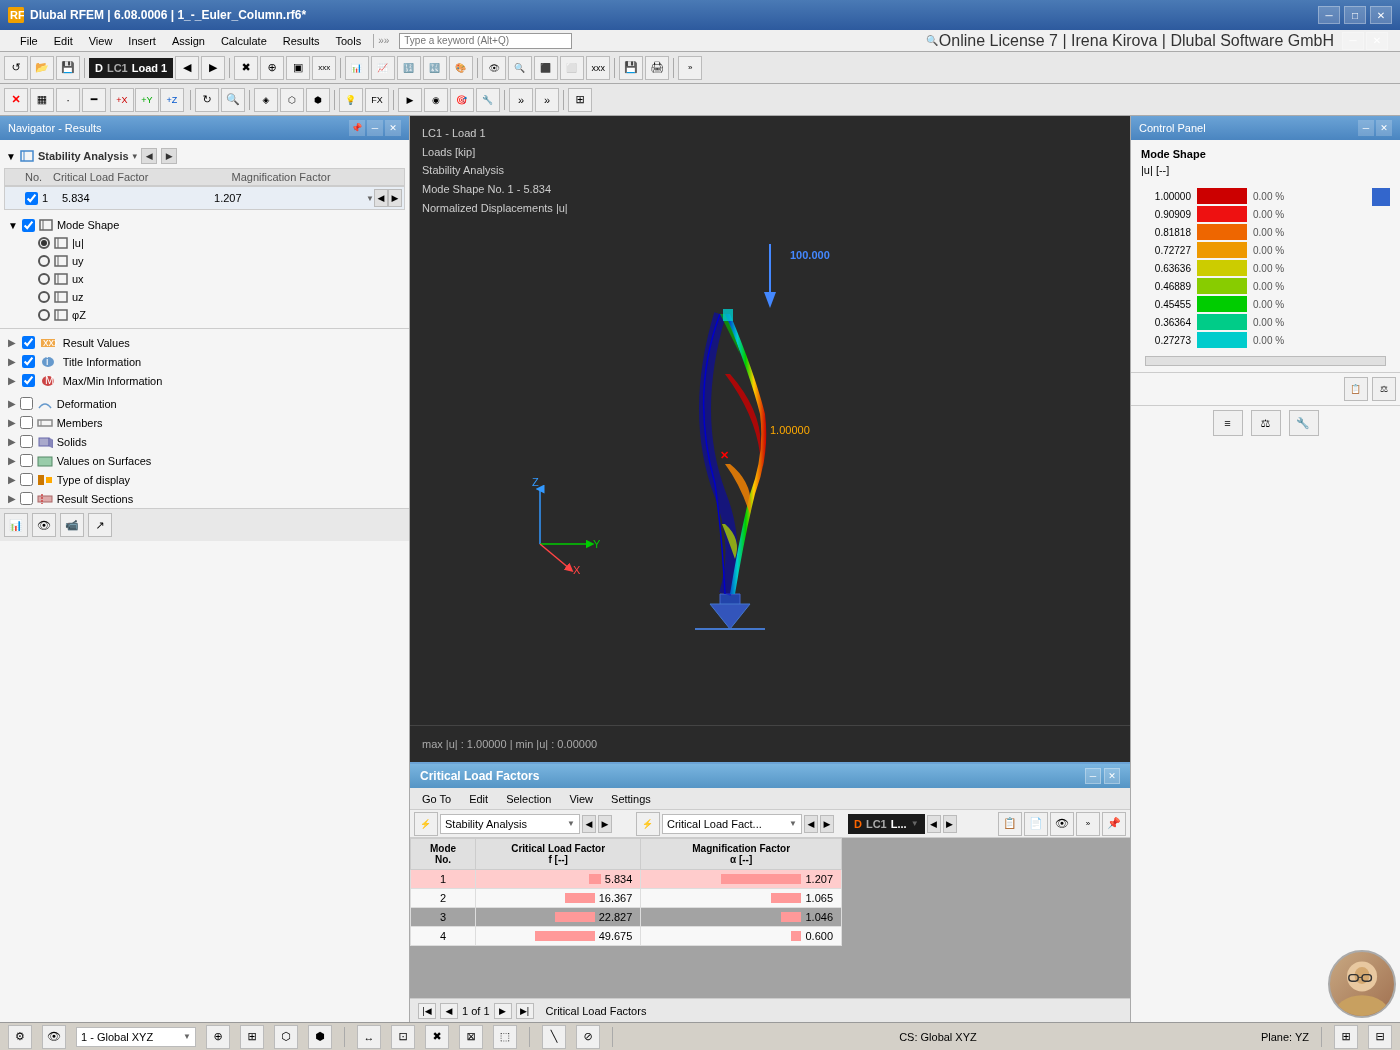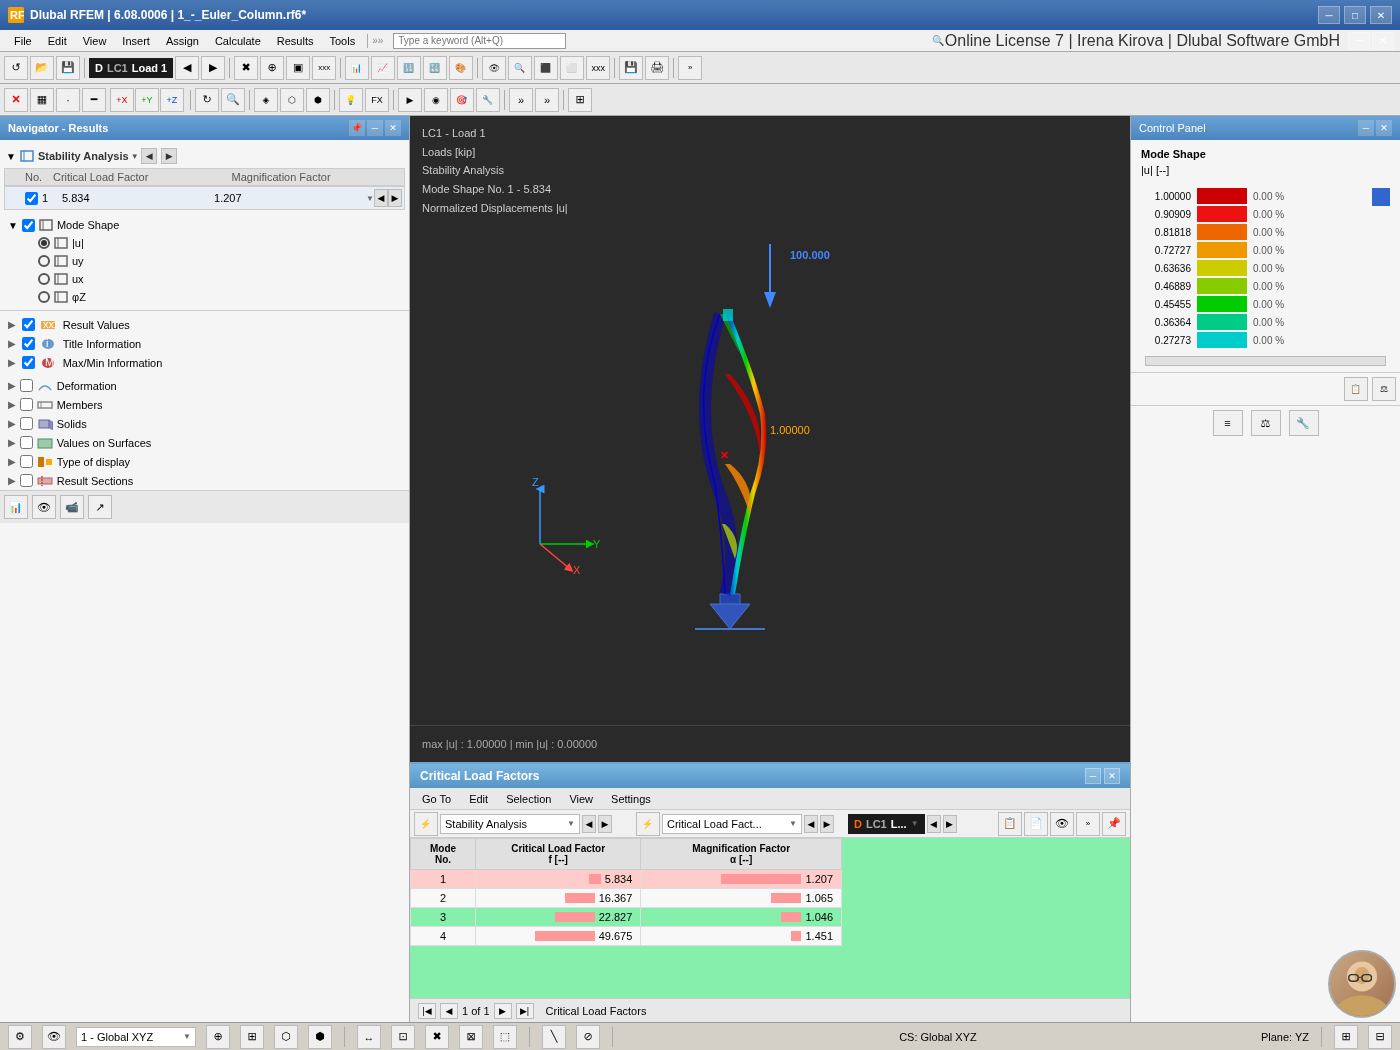--- a/index.html
+++ b/index.html
@@ -21,37 +21,37 @@
     .title-bar-controls { display: flex; gap: 4px; }
     .tb-btn { width: 22px; height: 18px; background: rgba(255,255,255,0.2); border: 1px solid rgba(255,255,255,0.3); color: white; cursor: pointer; display: flex; align-items: center; justify-content: center; font-size: 10px; }
 
     
     .menu-bar {
       background: #f0f0f0;
       border-bottom: 1px solid #aaa;
       display: flex;
       align-items: center;
       height: 22px;
-      padding: 0 6px;
+      padding: 0 12px;
     }
     .menu-item { padding: 2px 8px; cursor: pointer; font-size: 11px; }
     .menu-separator { width: 1px; background: #aaa; height: 14px; margin: 0 4px; }
     .search-box { flex: 1; margin: 0 10px; }
     .search-box input { width: 173px; height: 16px; border: 1px solid #999; padding: 1px 4px; font-size: 10px; color: #888; }
     .license-info { margin-left: auto; color: #333; font-size: 16px; display: flex; align-items: center; gap: 8px; }
 
     
     .toolbar { background: #e8e8e8; border-bottom: 1px solid #aaa; display: flex; align-items: center; padding: 2px 4px; height: 32px; gap: 2px; }
     .tool-btn { width: 24px; height: 24px; background: #f0f0f0; border: 1px solid #bbb; cursor: pointer; display: flex; align-items: center; justify-content: center; font-size: 11px; }
     .tool-sep { width: 1px; background: #aaa; height: 20px; margin: 0 2px; }
 
     
     .navigator { width: 410px; background: #f5f5f5; border-right: 1px solid #aaa; display: flex; flex-direction: column; }
     .nav-header { background: linear-gradient(to bottom, #6ba3d6, #4a85c0); color: white; padding: 4px 8px; display: flex; align-items: center; justify-content: space-between; height: 24px; }
-    .nav-title { font-weight: bold; font-size: 11px; }
+    .nav-title { font-weight: normal; font-size: 11px; }
     .nav-controls { display: flex; gap: 2px; }
     .nav-btn { width: 16px; height: 16px; background: rgba(255,255,255,0.2); border: none; color: white; cursor: pointer; font-size: 9px; display: flex; align-items: center; justify-content: center; }
     .stability-header { display: flex; align-items: center; gap: 4px; padding: 4px 2px; cursor: pointer; }
     .stability-label { font-size: 11px; font-weight: bold; color: #333; }
     
     .column-header { display: flex; align-items: center; padding: 2px 2px 2px 20px; background: #e0e0e0; border: 1px solid #ccc; font-size: 10px; color: #555; gap: 8px; }
     .tree-item { display: flex; align-items: center; padding: 2px 4px; cursor: pointer; gap: 4px; }
     .radio-btn { width: 12px; height: 12px; border-radius: 50%; border: 2px solid #555; display: flex; align-items: center; justify-content: center; }
     .radio-filled { width: 6px; height: 6px; border-radius: 50%; background: #333; }
 
@@ -292,20 +292,28 @@
               <line x1="4" y1="2" x2="4" y2="12" stroke="#666" stroke-width="1"></line>
             </svg>
             <span>ux</span>
           </div>
           <div class="tree-item">
             <div class="radio-btn"></div>
             <svg width="14" height="14">
               <rect x="1" y="2" width="12" height="10" fill="none" stroke="#666" stroke-width="1.5"></rect>
               <line x1="4" y1="2" x2="4" y2="12" stroke="#666" stroke-width="1"></line>
             </svg>
+            <span>uz</span>
+          </div>
+          <div class="tree-item">
+            <div class="radio-btn"></div>
+            <svg width="14" height="14">
+              <rect x="1" y="2" width="12" height="10" fill="none" stroke="#666" stroke-width="1.5"></rect>
+              <line x1="4" y1="2" x2="4" y2="12" stroke="#666" stroke-width="1"></line>
+            </svg>
             <span>φZ</span>
           </div>
         </div>
       </div>
     </div>
 
     <div style="border-top:1px solid #ccc; padding:4px;">
       <div class="nav-check-item">
         <span style="font-size:10px;color:#666;">▶</span>
         <input type="checkbox" checked="" style="">
@@ -478,21 +486,21 @@
             </marker>
           </defs>
         </g>
       </svg>
 
       <div style="position:absolute;bottom:0;left:0;right:0;background:#2a2a2a;color:#aaa;padding:12px 12px;font-size:11px;border-top:1px solid #444;">
         <span>max |u| : 1.00000 | min |u| : 0.00000</span>
       </div>
     </div>
 
-    <div style="height:260px; background:#86efac; border-top:2px solid #6ba3d6; display:flex; flex-direction:column;">
+    <div style="height:260px; background:#a3a3a3; border-top:2px solid #6ba3d6; display:flex; flex-direction:column;">
 
       <div class="table-header">
         <span class="table-title">Critical Load Factors</span>
         <div style="display:flex;gap:3px;">
           <button class="nav-btn" style="background:rgba(255,255,255,0.2);border:1px solid rgba(255,255,255,0.3);color:white;">─</button>
           <button class="nav-btn" style="background:rgba(255,255,255,0.2);border:1px solid rgba(255,255,255,0.3);color:white;">✕</button>
         </div>
       </div>
 
       <div class="table-menubar">
@@ -598,21 +606,21 @@
               <td>4</td>
               <td>
                 <div class="bar-cell">
                   <div class="bar" style="width:60px;"></div>
                   <span>49.675</span>
                 </div>
               </td>
               <td>
                 <div class="bar-cell">
                   <div class="bar" style="width:10px;"></div>
-                  <span>1.451</span>
+                  <span>0.600</span>
                 </div>
               </td>
             </tr>
           </tbody>
         </table>
       </div>
 
       <div class="table-footer">
         <button class="footer-nav-btn">|◀</button>
         <button class="footer-nav-btn">◀</button>

